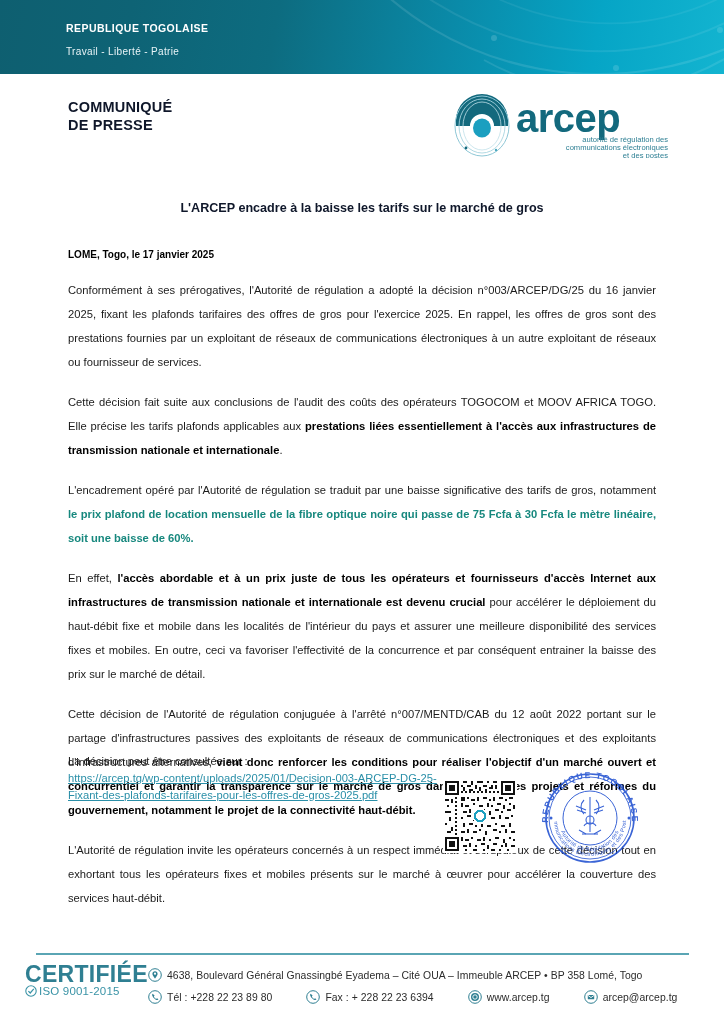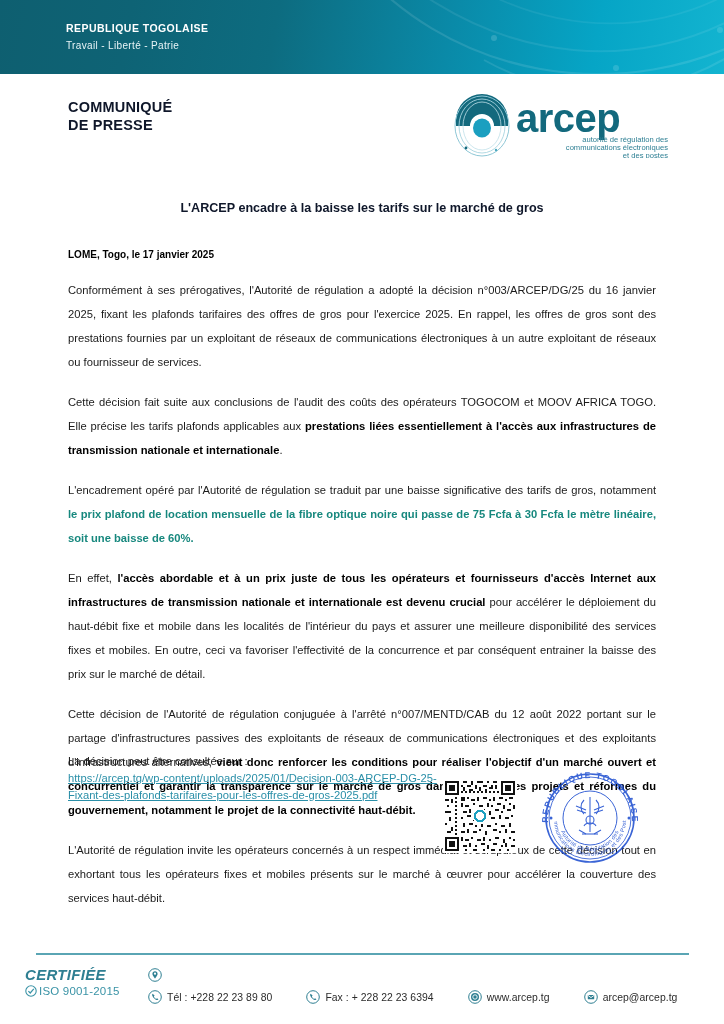--- a/index.html
+++ b/index.html
@@ -48,21 +48,21 @@
     font-size: 10.5px;
     font-weight: bold;
     letter-spacing: 0.45px;
     line-height: 14px;
   }
   .rep-motto {
     color: #e8f4f7;
     font-size: 10px;
     letter-spacing: 0.35px;
     line-height: 15px;
-    margin-top: 3px;
+    margin-top: 9px;
   }
 
   
   .communique {
     position: absolute;
     left: 68px; top: 99px;
     color: #0f172a;
     font-size: 14.5px;
     font-weight: bold;
     letter-spacing: 0.2px;
@@ -160,25 +160,24 @@
     left: 0; top: 960px;
     width: 724px; height: 60px;
   }
   .cert-block {
     position: absolute;
     left: 25px; top: 5px;
     width: 115px;
   }
   .cert-title {
     color: #2f7f92;
-    font-size: 15px;
+    font-size: 23px;
     font-weight: bold;
     letter-spacing: 0.3px;
     line-height: 19px;
-    font-style: italic;
   }
   .cert-sub {
     display: flex;
     align-items: center;
     gap: 2px;
     margin-top: 1px;
   }
   .cert-sub-text {
     color: #3a93a6;
     font-size: 11.5px;
@@ -475,20 +474,21 @@
     </div>
 
     <div class="finfo">
       <div class="frow">
         <div class="fitem">
           <svg class="ficon" width="14" height="14" viewBox="0 0 14 14">
             <circle cx="7" cy="7" r="6.3" fill="none" stroke="#2f7f92" stroke-width="1"></circle>
             <path d="M7 3.2 C 5.5 3.2 4.4 4.3 4.4 5.7 C 4.4 7.4 7 10.6 7 10.6 C 7 10.6 9.6 7.4 9.6 5.7 C 9.6 4.3 8.5 3.2 7 3.2 Z" fill="#2f7f92"></path>
             <circle cx="7" cy="5.7" r="1.1" fill="#ffffff"></circle>
           </svg>
+          <span class="ftext">4638, Boulevard Général Gnassingbé Eyadema – Cité OUA – Immeuble ARCEP • BP 358 Lomé, Togo</span>
         </div>
       </div>
       <div class="frow">
         <div class="fitem">
           <svg class="ficon" width="14" height="14" viewBox="0 0 14 14">
             <circle cx="7" cy="7" r="6.3" fill="none" stroke="#2f7f92" stroke-width="1"></circle>
             <path d="M4.6 3.8 C 4 4.4 4 5.4 4.7 6.6 C 5.6 8.2 7 9.5 8.6 10 C 9.6 10.3 10.2 9.9 10.4 9.3 L 9 8.3 L 8.1 9 C 7.3 8.5 6.3 7.4 5.8 6.4 L 6.6 5.6 Z" fill="#2f7f92"></path>
           </svg>
           <span class="ftext">Tél : +228 22 23 89 80</span>
         </div>

